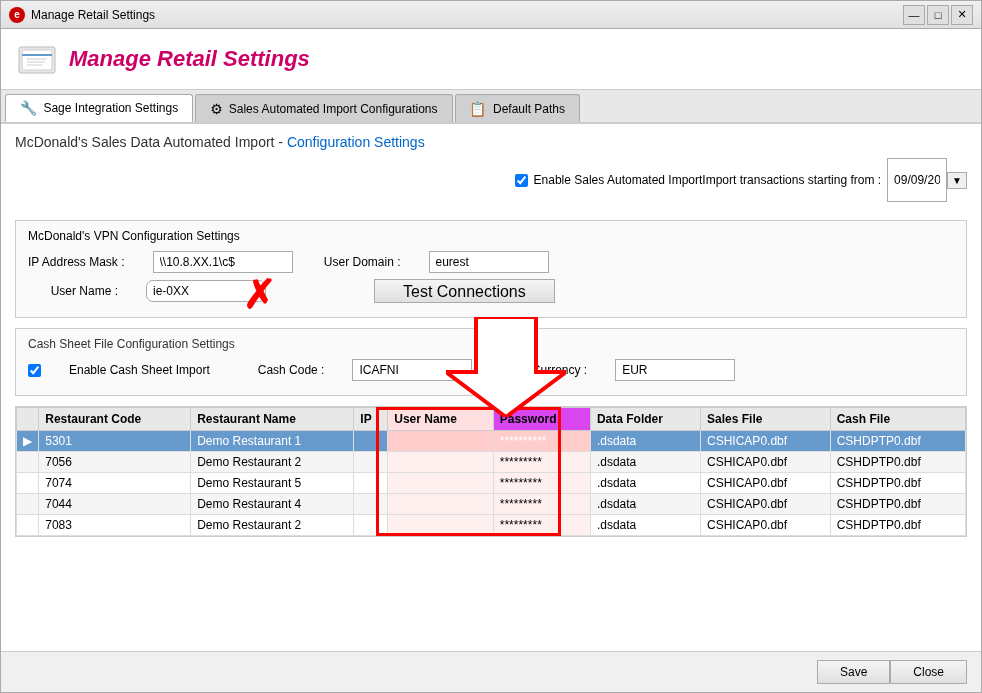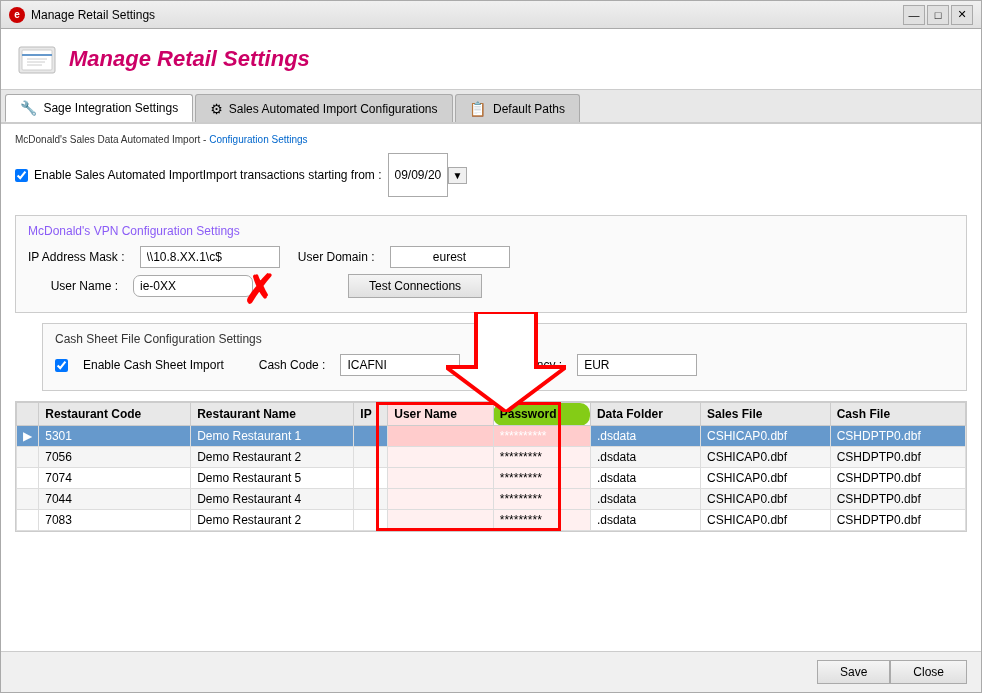--- a/index.html
+++ b/index.html
@@ -109,21 +109,21 @@
     }
 
     .content {
       flex: 1;
       background: white;
       padding: 10px 14px;
       overflow: auto;
     }
 
     .section-title {
-      font-size: 10px;
+      font-size: 14px;
       color: #333;
       margin-bottom: 6px;
     }
     .section-link {
       color: #0066cc;
       cursor: pointer;
       text-decoration: none;
     }
 
     .checkbox-row {
@@ -157,54 +157,53 @@
     }
 
     .vpn-section {
       border: 1px solid #ccc;
       background: #fafafa;
       padding: 8px 12px;
       margin-bottom: 10px;
     }
     .vpn-section-title {
       font-size: 12px;
-      color: #8b5cf6;
+      color: #000000;
       margin-bottom: 8px;
       font-weight: normal;
     }
     .form-row {
       display: flex;
       align-items: center;
-      gap: 15px;
+      gap: 28px;
       margin-bottom: 6px;
       font-size: 12px;
     }
     .form-label { min-width: 90px; text-align: right; }
     .form-input {
       border: 1px solid #aaa;
       padding: 2px 6px;
       font-size: 12px;
       height: 22px;
       min-width: 120px;
     }
     .test-btn {
       border: 1px solid #aaa;
       background: linear-gradient(to bottom, #f5f5f5, #e0e0e0);
-      padding: 3px 20px;
-      cursor: pointer;
-      font-size: 12px;
+      padding: 3px 28px;
+      cursor: pointer;
+      font-size: 16px;
       height: 24px;
     }
 
     .cash-section {
       border: 1px solid #ccc;
       background: #fafafa;
       padding: 8px 12px;
       margin-bottom: 10px;
-      margin-left: 27px;
     }
     .cash-section-title {
       font-size: 12px;
       color: #333;
       margin-bottom: 8px;
     }
 
     .shop-section {
       border: 1px solid #ccc;
       background: #fafafa;
@@ -310,39 +309,39 @@
     </div>
   </div>
 
   <div class="content">
 
     <div class="section-title" style="margin-bottom:8px;">
       <span>McDonald's Sales Data Automated Import - </span>
       <a class="section-link">Configuration Settings</a>
     </div>
 
-    <div style="display:flex; justify-content:flex-start; align-items:center; margin-bottom:10px;">
+    <div style="display:flex; justify-content:flex-end; align-items:center; margin-bottom:10px;">
       <div class="checkbox-row">
         <input type="checkbox" checked="" style="">
         <label>Enable Sales Automated Import</label>
       </div>
       <div class="import-row">
         <label>Import transactions starting from :</label>
         <input type="text" class="import-date-input" value="09/09/2013" style="">
         <button class="import-dropdown-btn">▼</button>
       </div>
     </div>
 
     <div class="vpn-section relative-wrap">
       <div class="vpn-section-title">McDonald's VPN Configuration Settings</div>
       <div class="form-row">
         <span class="form-label">IP Address Mask :</span>
         <input type="text" class="form-input" style="width: 140px;" value="\\10.8.XX.1\c$">
         <span class="form-label" style="min-width:80px;">User Domain :</span>
-        <input type="text" class="form-input" style="width: 120px; text-align: center;" value="eurest">
+        <input type="text" class="form-input" style="width: 120px;" value="eurest">
       </div>
       <div class="form-row" style="position:relative;">
         <span class="form-label">User Name :</span>
         <input type="text" class="form-input" style="width: 120px; border-radius: 7px;" value="ie-0XX">
 
         <span style="position:absolute; left:215px; top:-8px; color:red; font-size:40px; font-weight:bold; pointer-events:none; transform:rotate(0deg);">✗</span>
         <button class="test-btn" style="margin-left:80px;">Test Connections</button>
       </div>
     </div>
 
@@ -361,21 +360,21 @@
     <div class="shop-section">
       <div class="table-wrap" style="position:relative;">
         <table>
           <thead>
             <tr>
               <th style="width:14px;"></th>
               <th>Restaurant Code</th>
               <th>Restaurant Name</th>
               <th>IP</th>
               <th style="background:#ffe0e0;">User Name</th>
-              <th style="background:#84cc16;border-radius:10px;">Password</th>
+              <th style="background:#d946ef;">Password</th>
               <th>Data Folder</th>
               <th>Sales File</th>
               <th>Cash File</th>
             </tr>
           </thead>
           <tbody>
             <tr class="selected">
               <td>▶</td>
               <td>5301</td>
               <td>Demo Restaurant 1</td>

